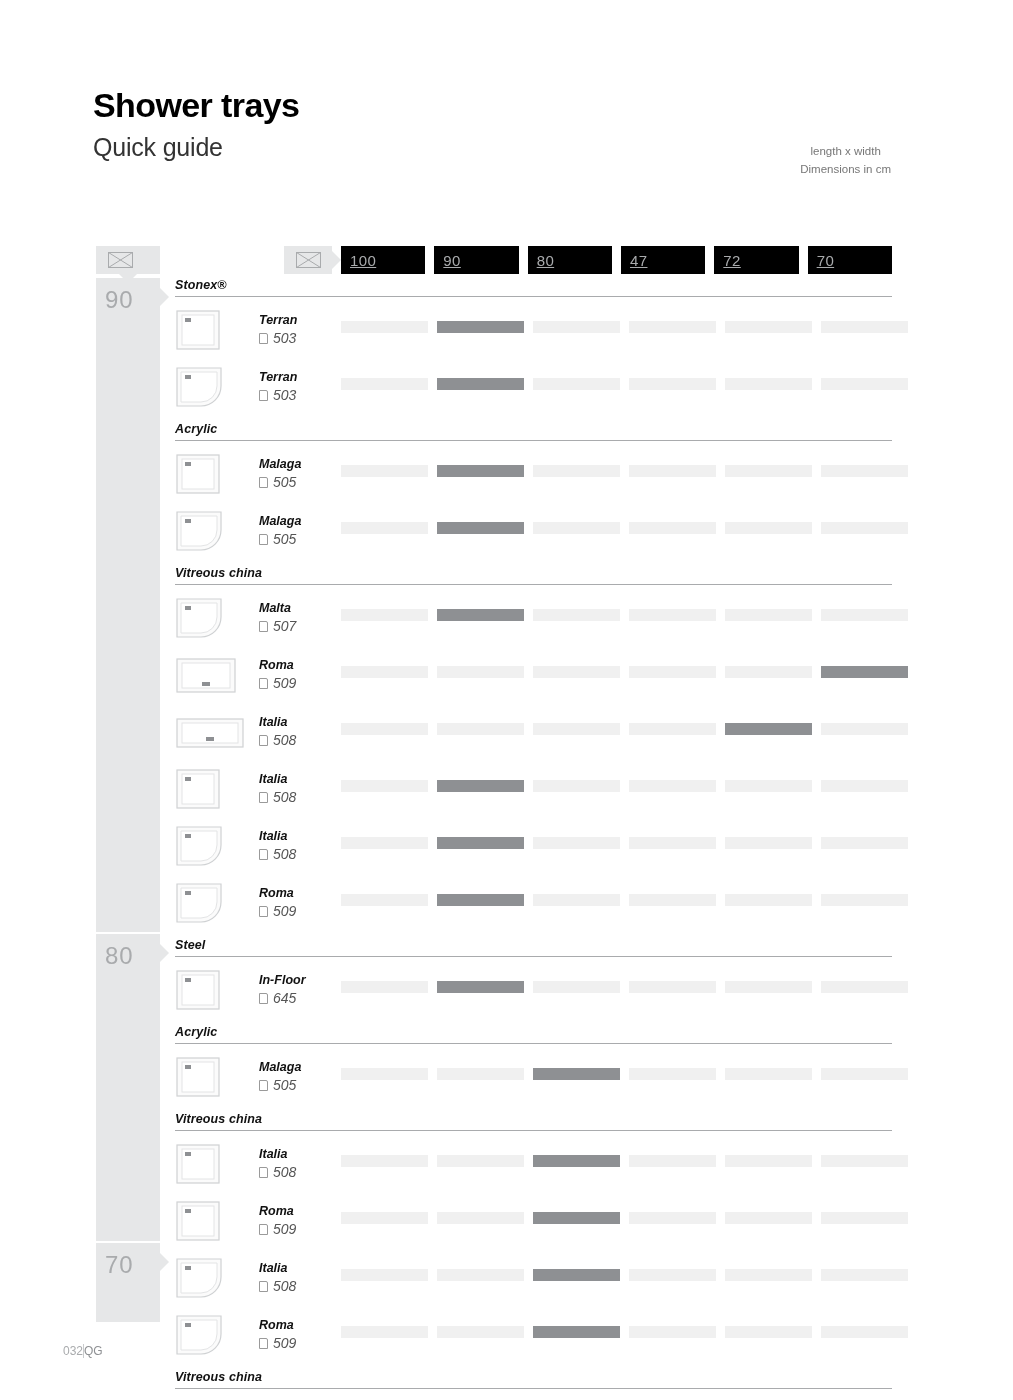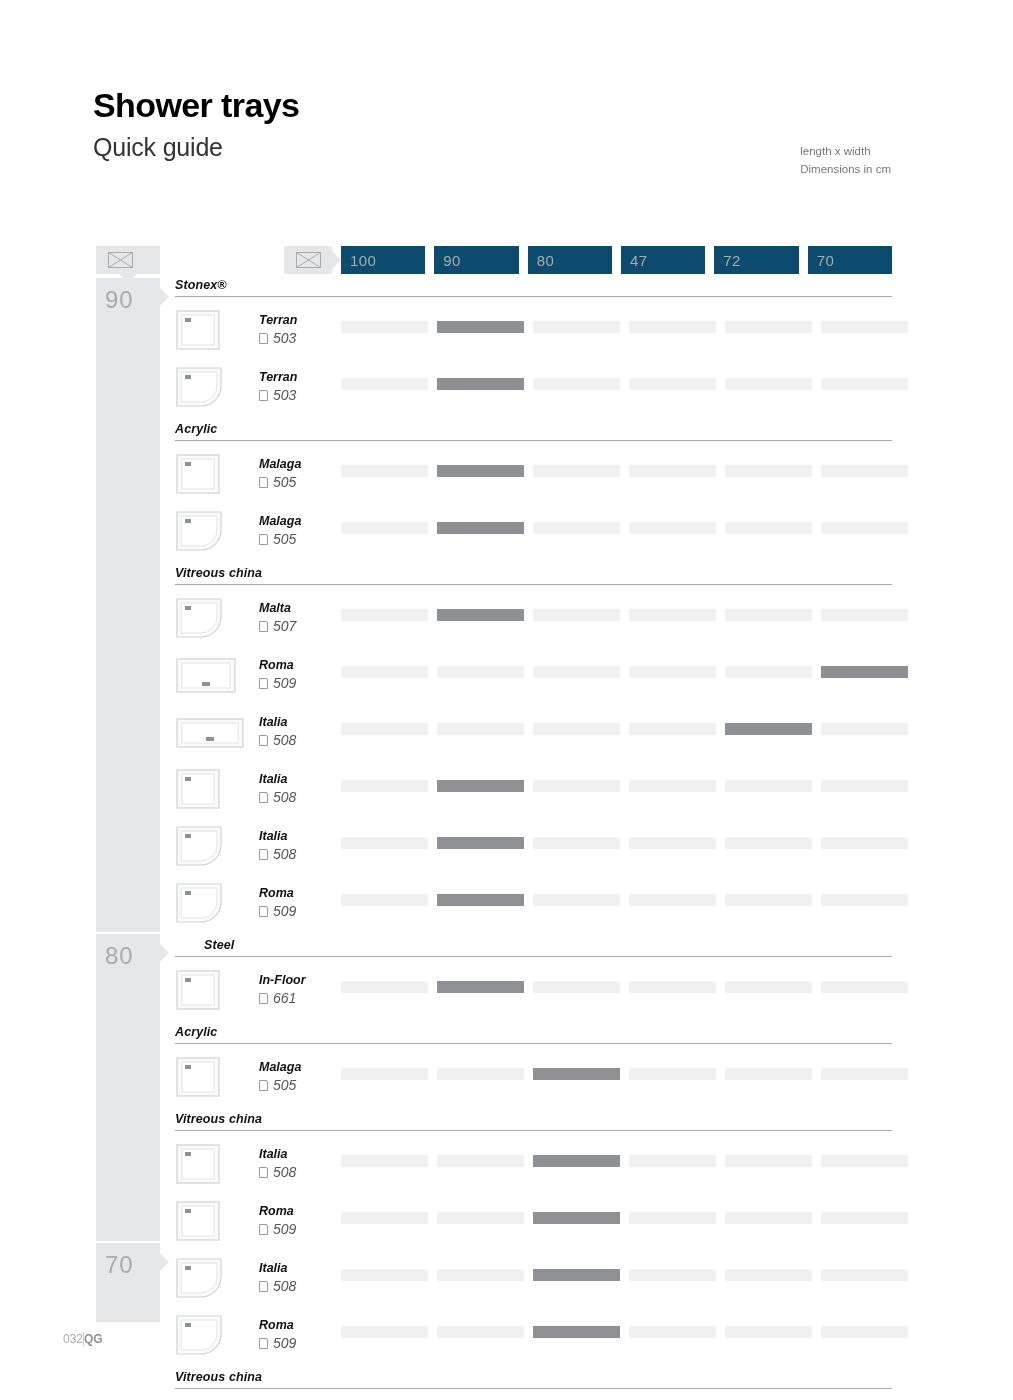--- a/index.html
+++ b/index.html
@@ -18,43 +18,43 @@
   .title{
     font-size:34px;font-weight:bold;letter-spacing:-0.6px;
     color:#000;line-height:1;
   }
   .subtitle{
     font-size:25px;font-weight:400;color:#333;
     margin-top:13px;line-height:1;letter-spacing:-0.2px;
   }
   .legend{
     position:absolute;right:122px;top:143px;
-    text-align:left;font-size:11.5px;color:#777;line-height:1.55;
+    text-align:center;font-size:11.5px;color:#777;line-height:1.55;
   }
 
   
   .colhead{position:absolute;left:341px;top:246px;width:551px;height:28px;}
   .colhead-arrow{
     position:absolute;left:-57px;top:0;width:48px;height:28px;
     background:#e6e7e8;
   }
   .colhead-arrow:after{
     content:"";position:absolute;right:-9px;top:5px;
     border-top:9px solid transparent;border-bottom:9px solid transparent;
     border-left:9px solid #e6e7e8;
   }
   .dim-icon{
     position:absolute;left:12px;top:6px;width:25px;height:16px;
   }
   .cells{display:flex;gap:9px;}
   .colcell{
-    width:87px;height:28px;background:#0c4a6e;
+    width:87px;height:28px;background:#000000;
     font-size:15px;color:#a9abad;
     display:flex;align-items:center;padding-left:9px;
-    box-sizing:border-box;letter-spacing:0.4px;
+    box-sizing:border-box;letter-spacing:0.4px;text-decoration:underline;
   }
 
   
   .side-head{
     position:absolute;left:96px;top:246px;width:64px;height:28px;
     background:#e6e7e8;
   }
   .side-head:after{
     content:"";position:absolute;left:23px;bottom:-9px;
     border-left:9px solid transparent;border-right:9px solid transparent;
@@ -99,25 +99,25 @@
   .pageicon{
     width:7px;height:9px;border:1px solid #9a9a9a;
     display:inline-block;border-radius:0 2px 0 0;
   }
   .bars{position:absolute;left:166px;top:16px;display:flex;gap:9px;}
   .bar{width:87px;height:12px;background:#f0f0f0;}
   .bar.on{background:#8e9093;}
 
   
   .footer{
-    position:absolute;left:63px;bottom:54px;
+    position:absolute;left:63px;bottom:42px;
     font-size:12px;color:#a9abad;display:flex;align-items:flex-end;gap:0;
   }
   .footer .sep{width:1px;height:14px;background:#c9cbcd;}
-  .footer .qg{font-weight:bold;color:#8e9093;}
+  .footer .qg{font-weight:normal;color:#8e9093;}
 </style>
 </head>
 <body>
 
 <div class="page">
 
   <div class="header">
     <div class="title">Shower trays</div>
     <div class="subtitle">Quick guide</div>
   </div>
@@ -390,34 +390,34 @@
           </div>
           <div class="bars">
             <div class="bar"></div>
             <div class="bar on"></div>
             <div class="bar"></div>
             <div class="bar"></div>
             <div class="bar"></div>
             <div class="bar"></div>
           </div>
         </div>
-        <div class="mat-head" style="padding-top: 11px; margin-left: 29px;">Steel</div>
+        <div class="mat-head" style="padding-top: 11px;">Steel</div>
         <div class="mat-rule"></div>
         <div class="row">
           <div class="thumb">
             <svg width="46" height="42" viewBox="0 0 46 42">
     <rect x="2" y="2" width="42" height="38" fill="#fbfbfb" stroke="#cfd1d3" stroke-width="1.2"></rect>
     <rect x="7" y="6" width="32" height="30" fill="#ffffff" stroke="#e3e4e5" stroke-width="1"></rect>
     <rect x="10" y="9" width="6" height="4" fill="#8e9093"></rect>
   </svg>
           </div>
           <div class="pname">In-Floor</div>
           <div class="pref">
             <span class="pageicon"></span>
-            <span>661</span>
+            <span>645</span>
           </div>
           <div class="bars">
             <div class="bar"></div>
             <div class="bar on"></div>
             <div class="bar"></div>
             <div class="bar"></div>
             <div class="bar"></div>
             <div class="bar"></div>
           </div>
         </div>

